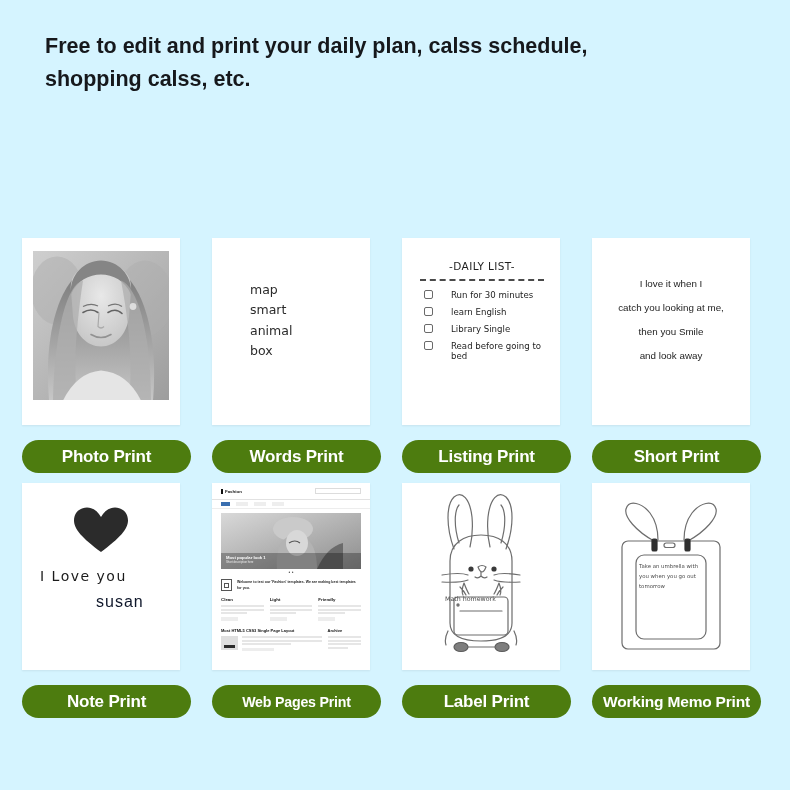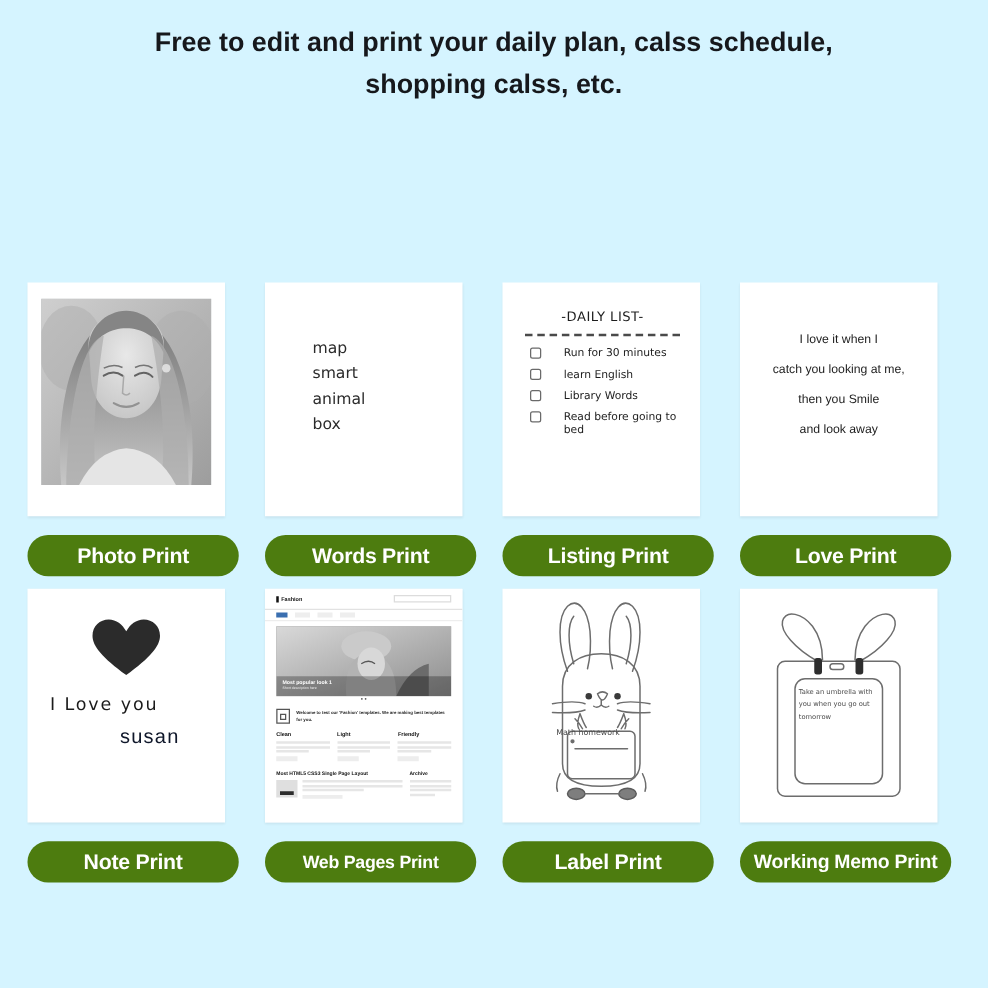--- a/index.html
+++ b/index.html
@@ -14,28 +14,27 @@
   .title {
     text-align: center;
     color: #1b63a8;
     font-size: 50px;
     font-weight: bold;
     letter-spacing: -0.5px;
     padding-top: 34px;
     line-height: 1.05;
   }
   .subtitle {
-    text-align: center;
     color: #16181c;
     font-size: 21.5px;
     font-weight: bold;
     line-height: 1.55;
     padding-top: 18px;
     max-width: 700px;
-    margin: 0 auto;
+    margin: 12px auto;
   }
 
   .grid {
     position: absolute;
     left: 22px; top: 226px;
     width: 748px;
     display: grid;
     grid-template-columns: repeat(4, 158px);
     column-gap: 32px;
     row-gap: 10px;
@@ -225,41 +224,41 @@
           <div class="litem">
             <span class="chk"></span>
             <span>Run for 30 minutes</span>
           </div>
           <div class="litem">
             <span class="chk"></span>
             <span>learn English</span>
           </div>
           <div class="litem">
             <span class="chk"></span>
-            <span>Library Words</span>
+            <span>Library Single</span>
           </div>
           <div class="litem">
             <span class="chk"></span>
             <span>Read before going to bed</span>
           </div>
         </div>
       </div>
       <button class="btn">Listing Print</button>
     </div>
 
     <div class="cell">
       <div class="card">
         <div class="textcard">
           <div>I love it when I</div>
           <div>catch you looking at me,</div>
           <div>then you Smile</div>
           <div>and look away</div>
         </div>
       </div>
-      <button class="btn">Love Print</button>
+      <button class="btn">Short Print</button>
     </div>
 
     <div class="cell">
       <div class="card">
         <span class="heart">
           <svg width="58" height="48" viewBox="0 0 58 48">
             <path d="M29 46 C10 32 2 23 2 14.5 C2 6.5 8 1.5 15 1.5 C21 1.5 26 5.5 29 11
                      C32 5.5 37 1.5 43 1.5 C50 1.5 56 6.5 56 14.5 C56 23 48 32 29 46 Z" fill="#2b2b2b"></path>
           </svg>
         </span>

